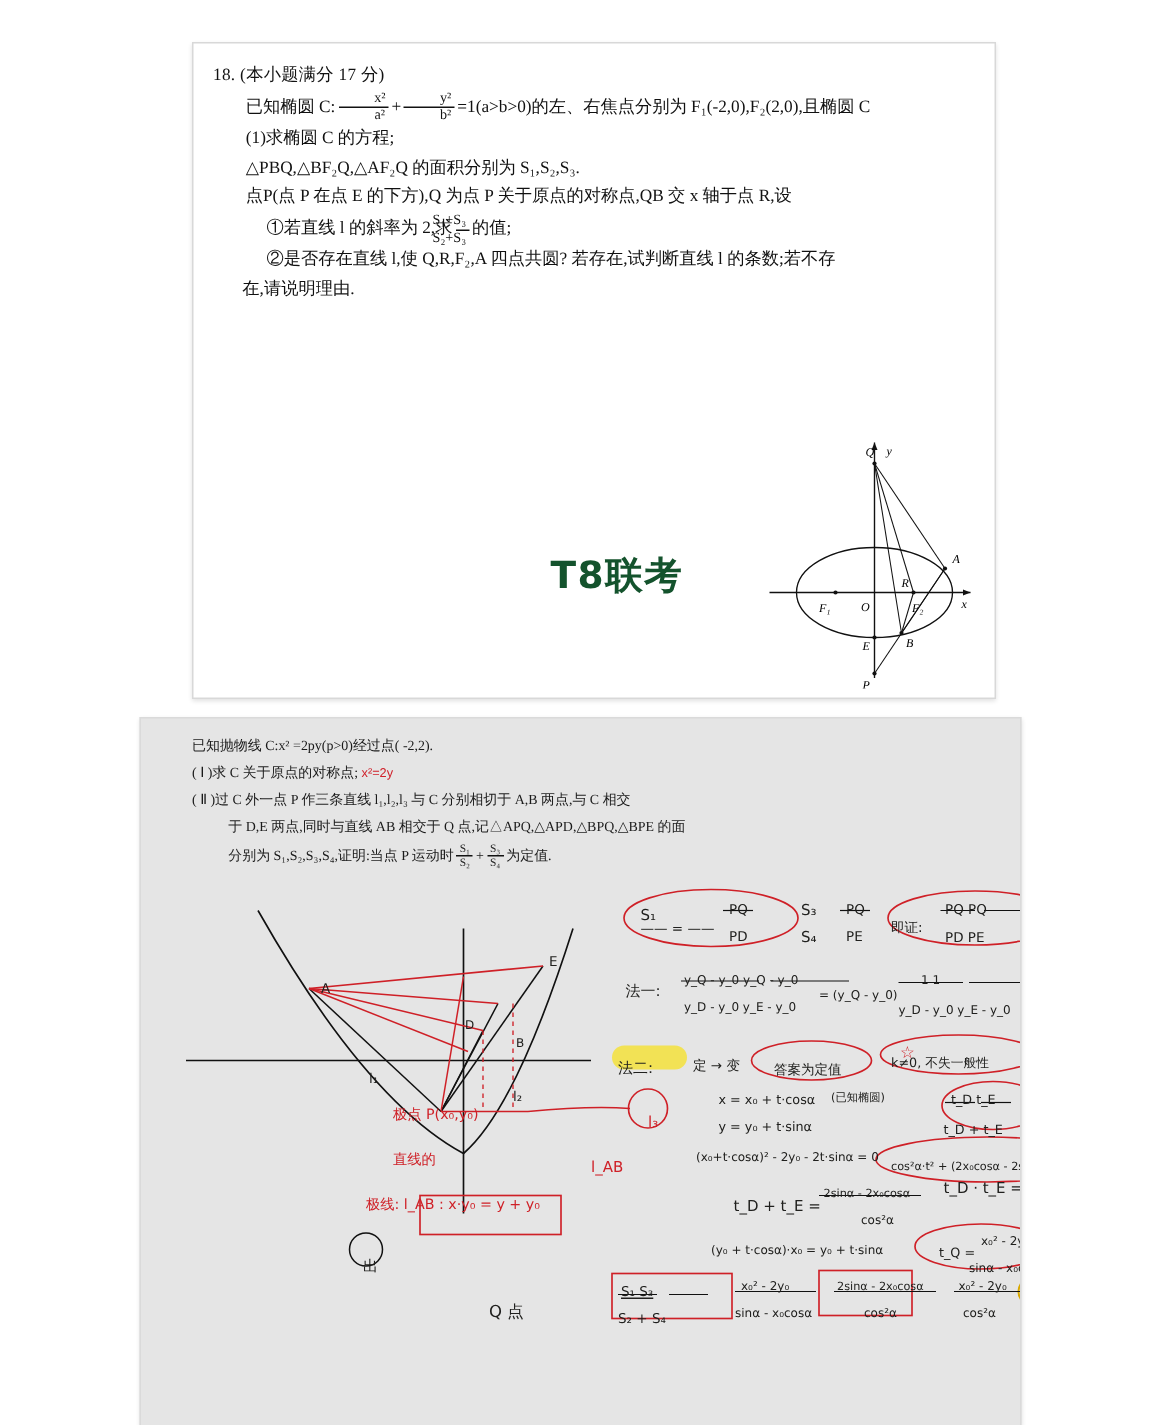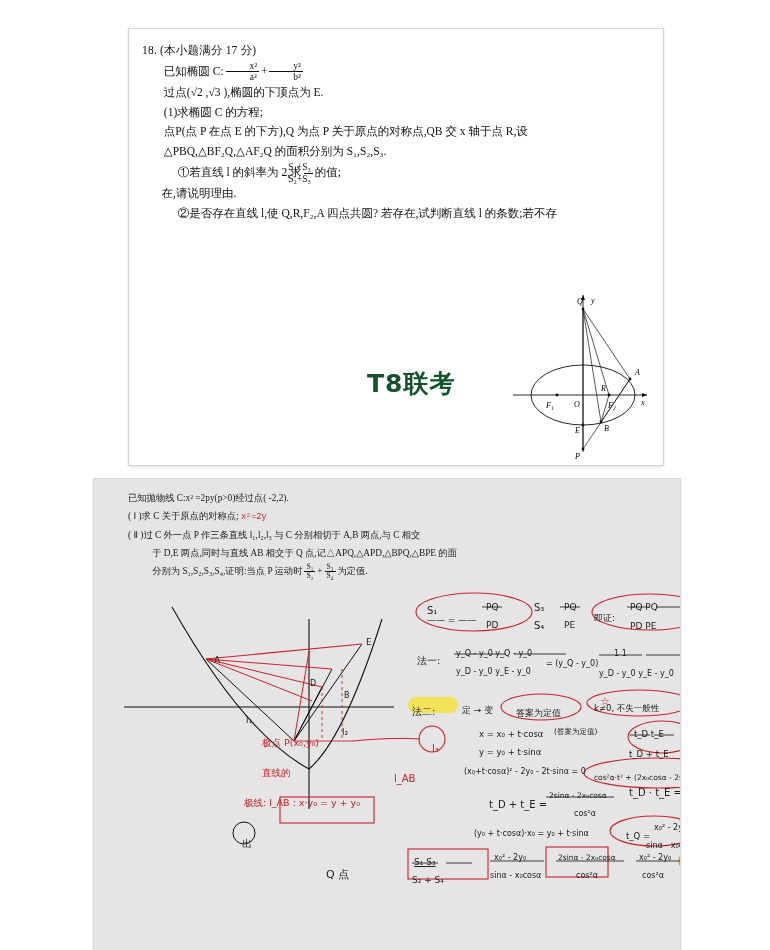--- a/index.html
+++ b/index.html
@@ -98,21 +98,21 @@
     left: 34px;
     top: 10px;
     width: 520px;
     font-size: 9.3px;
     color: #1a1a1a;
     line-height: 1.95;
   }
   .printed .ind2 { padding-left: 2.6em; }
   .hand-red {
     color: #d0202a;
-    font-family: Liberation Mono, monospace;
+    font-family: Liberation Sans, sans-serif;
     font-size: 8.5px;
   }
 
   .hw {
     position: absolute;
     left: 0; top: 0;
     width: 588px; height: 448px;
     pointer-events: none;
   }
   .hwtext {
@@ -135,34 +135,33 @@
 
 <div class="card-top">
 
   <div class="q-body">
     <div class="q-title">
       <span>18.</span>
       <span>(本小题满分 17 分)</span>
     </div>
 
     <div class="indent">
-      <span>已知椭圆 C:</span><span class="frac"><span class="num">x²</span><span class="den">a²</span></span><span>+</span><span class="frac"><span class="num">y²</span><span class="den">b²</span></span>
-    </div>
-
-    <div class="indent2">过点(√2 ,√3 ),椭圆的下顶点为 E.</div>
+      <span>已知椭圆 C:</span><span class="frac"><span class="num">x²</span><span class="den">a²</span></span><span>+</span><span class="frac"><span class="num">y²</span><span class="den">b²</span></span><span>=1(a&gt;b&gt;0)的左、右焦点分别为 F₁(-2,0),F₂(2,0),且椭圆 C</span>
+    </div>
+
     <div class="indent2">(1)求椭圆 C 的方程;</div>
+    <div class="hang">△PBQ,△BF₂Q,△AF₂Q 的面积分别为 S₁,S₂,S₃.</div>
     <div class="hang">点P(点 P 在点 E 的下方),Q 为点 P 关于原点的对称点,QB 交 x 轴于点 R,设</div>
-    <div class="hang">△PBQ,△BF₂Q,△AF₂Q 的面积分别为 S₁,S₂,S₃.</div>
 
     <div class="hang" style="padding-left:4.6em;">
       <span>①若直线 l 的斜率为 2,求</span><span class="frac"><span class="num">S₁+S₃</span><span class="den">S₂+S₃</span></span><span>的值;</span>
     </div>
 
+    <div class="hang" style="padding-left:4.6em;">②是否存在直线 l,使 Q,R,F₂,A 四点共圆? 若存在,试判断直线 l 的条数;若不存</div>
     <div class="hang" style="padding-left:3.2em;">在,请说明理由.</div>
-    <div class="hang" style="padding-left:4.6em;">②是否存在直线 l,使 Q,R,F₂,A 四点共圆? 若存在,试判断直线 l 的条数;若不存</div>
   </div>
 
   <div class="t8">T8联考</div>
 
   <svg class="fig-top" viewBox="0 0 150 172">
 
     <line x1="8" y1="108" x2="142" y2="108" stroke="#111" stroke-width="0.9"></line>
     <polygon points="142,108 137,106 137,110" fill="#111"></polygon>
     <line x1="78" y1="165" x2="78" y2="8" stroke="#111" stroke-width="0.9"></line>
     <polygon points="78,8 76,13 80,13" fill="#111"></polygon>
@@ -294,21 +293,21 @@
       <div class="hwtext" style="left: 452px; top: 180px; font-size: 8px;">= (y_Q - y_0)</div>
       <div class="hwtext" style="left: 520px; top: 170px; font-size: 8px;">1            1</div>
       <div class="hwtext" style="left: 505px; top: 190px; font-size: 8px;">y_D - y_0   y_E - y_0</div>
       <div class="hwtext" style="left: 318px; top: 226px; font-size: 10px;">法二:</div>
       <div class="hwtext" style="left: 368px; top: 225px; font-size: 9px;">定   →   变</div>
       <div class="hwtext" style="left: 422px; top: 228px; font-size: 9px;">答案为定值</div>
       <div class="hwtext" style="left: 500px; top: 224px; font-size: 8.5px;">k≠0, 不失一般性</div>
       <div class="hwtext red" style="left: 168px; top: 258px; font-size: 9.5px;">极点 P(x₀,y₀)</div>
       <div class="hwtext red" style="left: 338px; top: 264px; font-size: 10px;">l₃</div>
       <div class="hwtext" style="left: 385px; top: 250px; font-size: 8.5px;">x = x₀ + t·cosα</div>
-      <div class="hwtext" style="left: 460px; top: 248px; font-size: 7.5px;">(答案为定值)</div>
+      <div class="hwtext" style="left: 460px; top: 248px; font-size: 7.5px;">(已知椭圆)</div>
       <div class="hwtext" style="left: 385px; top: 268px; font-size: 8.5px;">y = y₀ + t·sinα</div>
       <div class="hwtext" style="left: 540px; top: 250px; font-size: 8.5px;">t_D      t_E</div>
       <div class="hwtext" style="left: 535px; top: 270px; font-size: 8.5px;">t_D  +  t_E</div>
       <div class="hwtext red" style="left: 168px; top: 288px; font-size: 9.5px;">直线的</div>
       <div class="hwtext red" style="left: 300px; top: 294px; font-size: 10px;">l_AB</div>
       <div class="hwtext" style="left: 370px; top: 288px; font-size: 8px;">(x₀+t·cosα)² - 2y₀ - 2t·sinα = 0</div>
       <div class="hwtext" style="left: 500px; top: 294px; font-size: 7.5px;">cos²α·t² + (2x₀cosα - 2sinα)t + x₀² - 2y₀ = 0</div>
       <div class="hwtext red" style="left: 150px; top: 318px; font-size: 9.5px;">极线:  l_AB : x·y₀ = y + y₀</div>
       <div class="hwtext" style="left: 455px; top: 312px; font-size: 7.5px;">2sinα - 2x₀cosα</div>
       <div class="hwtext" style="left: 395px; top: 320px; font-size: 10px;">t_D + t_E =</div>

